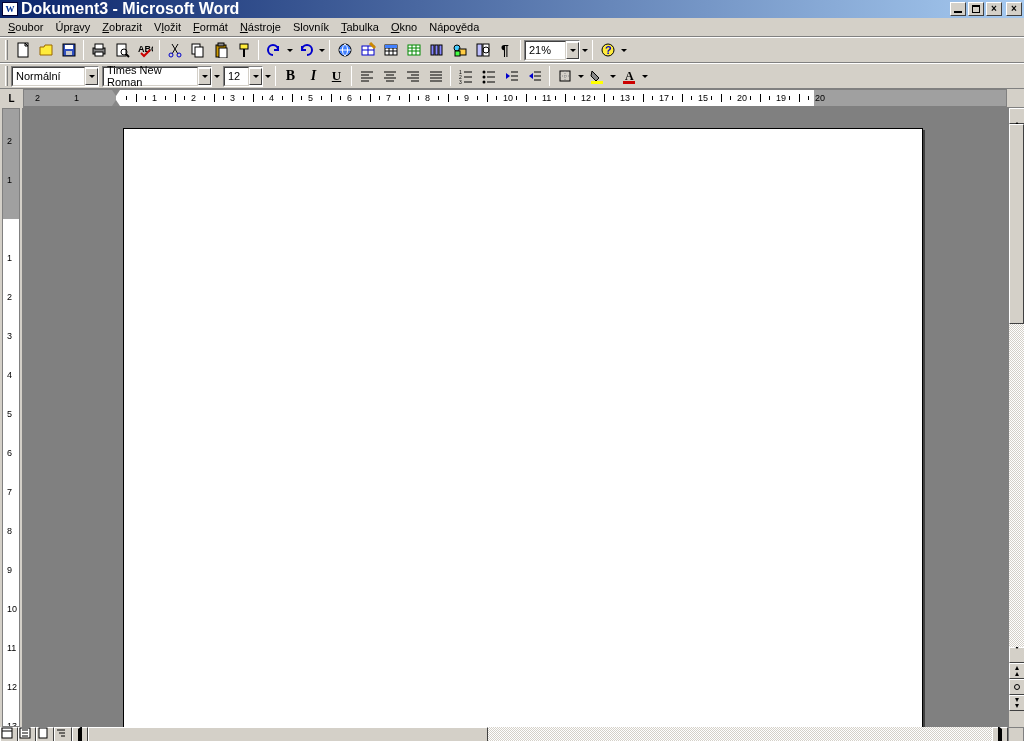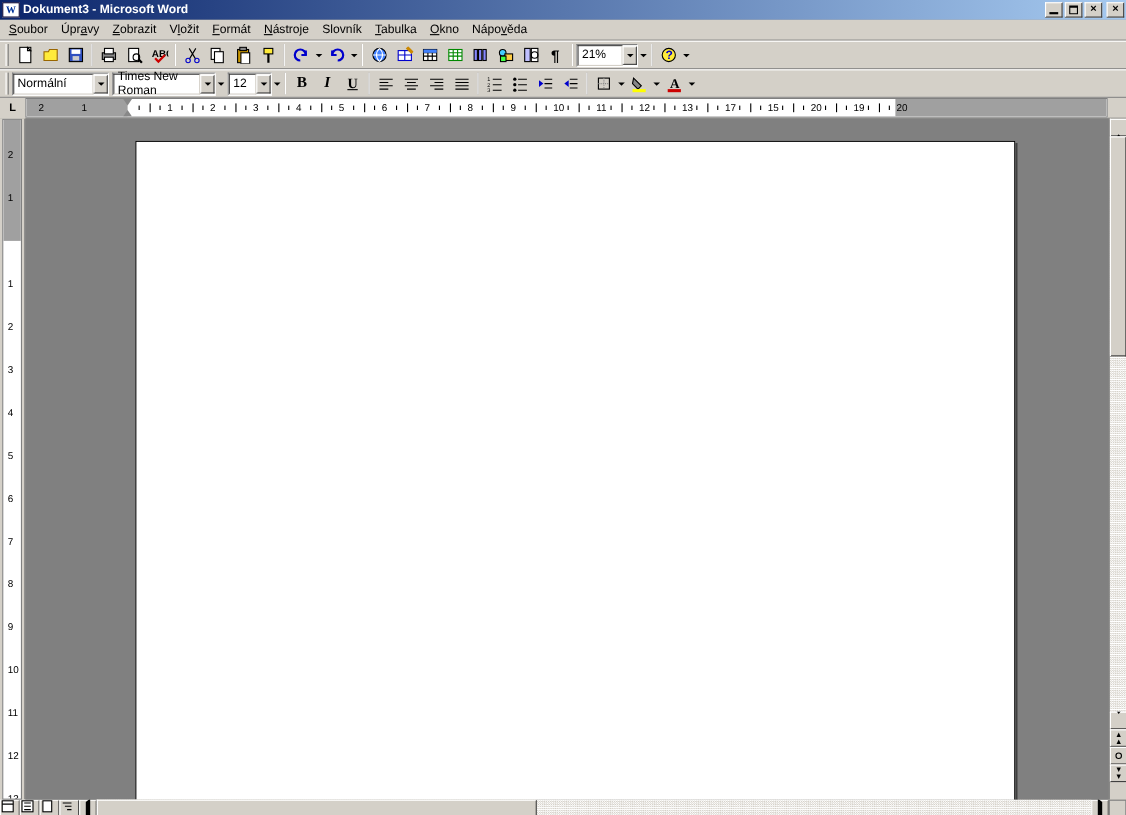--- a/index.html
+++ b/index.html
@@ -1,21 +1,21 @@
 <!DOCTYPE html>
 <html><head>
 <meta charset="utf-8">
 <style>
 * { box-sizing: border-box; margin: 0; padding: 0; }
 body { font-family: "Tahoma", sans-serif; font-size: 11px; background: #808080; width: 1024px; height: 741px; overflow: hidden; }
 
 
 .titlebar { height: 18px; background: linear-gradient(to right, #0A246A, #A6CAF0); color: white; display: flex; align-items: center; padding: 0 2px; font-weight: bold; }
 .titlebar .app-icon { width: 16px; height: 14px; background: #fff; border:1px solid #003; margin-right: 3px; display:flex; align-items:center; justify-content:center; font-size:9px; color:#003399; font-family:serif; font-weight:bold;}
-.titlebar .title-text { flex: 0 0 auto; font-size: 11px; }
+.titlebar .title-text { flex: 0 0 auto; font-size: 16px; }
 .titlebar .spacer { flex: 1; }
 .titlebar .wbtn { width: 16px; height: 14px; background: #d4d0c8; border: 1px solid #fff; border-right-color:#404040; border-bottom-color:#404040; margin-left: 2px; display:flex; align-items:center; justify-content:center; font-size:9px; font-weight:bold; color:#000;}
 .wbtn .min { border-bottom: 2px solid #000; width: 8px; height: 1px; margin-top: 5px;}
 .wbtn .max { border: 1px solid #000; border-top-width:2px; width: 8px; height: 8px;}
 .wbtn .x { font-family: Arial; font-size:10px; line-height:8px;}
 
 
 .menubar { height: 19px; background: #d4d0c8; display: flex; align-items: center; padding: 0 2px; border-bottom: 1px solid #808080;}
 .menubar .menu-item { padding: 2px 6px; cursor: default; }
 .menubar .menu-item u { text-decoration: underline; }
@@ -265,21 +265,21 @@
 </div>
 
 <div class="toolbar">
   <div class="grip"></div>
   <div class="combo" style="width:88px">
     <div class="combo-inner">
         <span>Normální</span>
       </div>
     <div class="combo-drop"></div>
   </div>
-  <div class="combo" style="width:94px;margin-left:3px">
+  <div class="combo" style="width:110px;margin-left:3px">
     <div class="combo-inner">
         <span>Times New Roman</span>
       </div>
     <div class="combo-drop"></div>
   </div>
   <div class="dbtn"></div>
   <div class="combo" style="width:40px;margin-left:2px">
     <div class="combo-inner">
         <span>12</span>
       </div>

